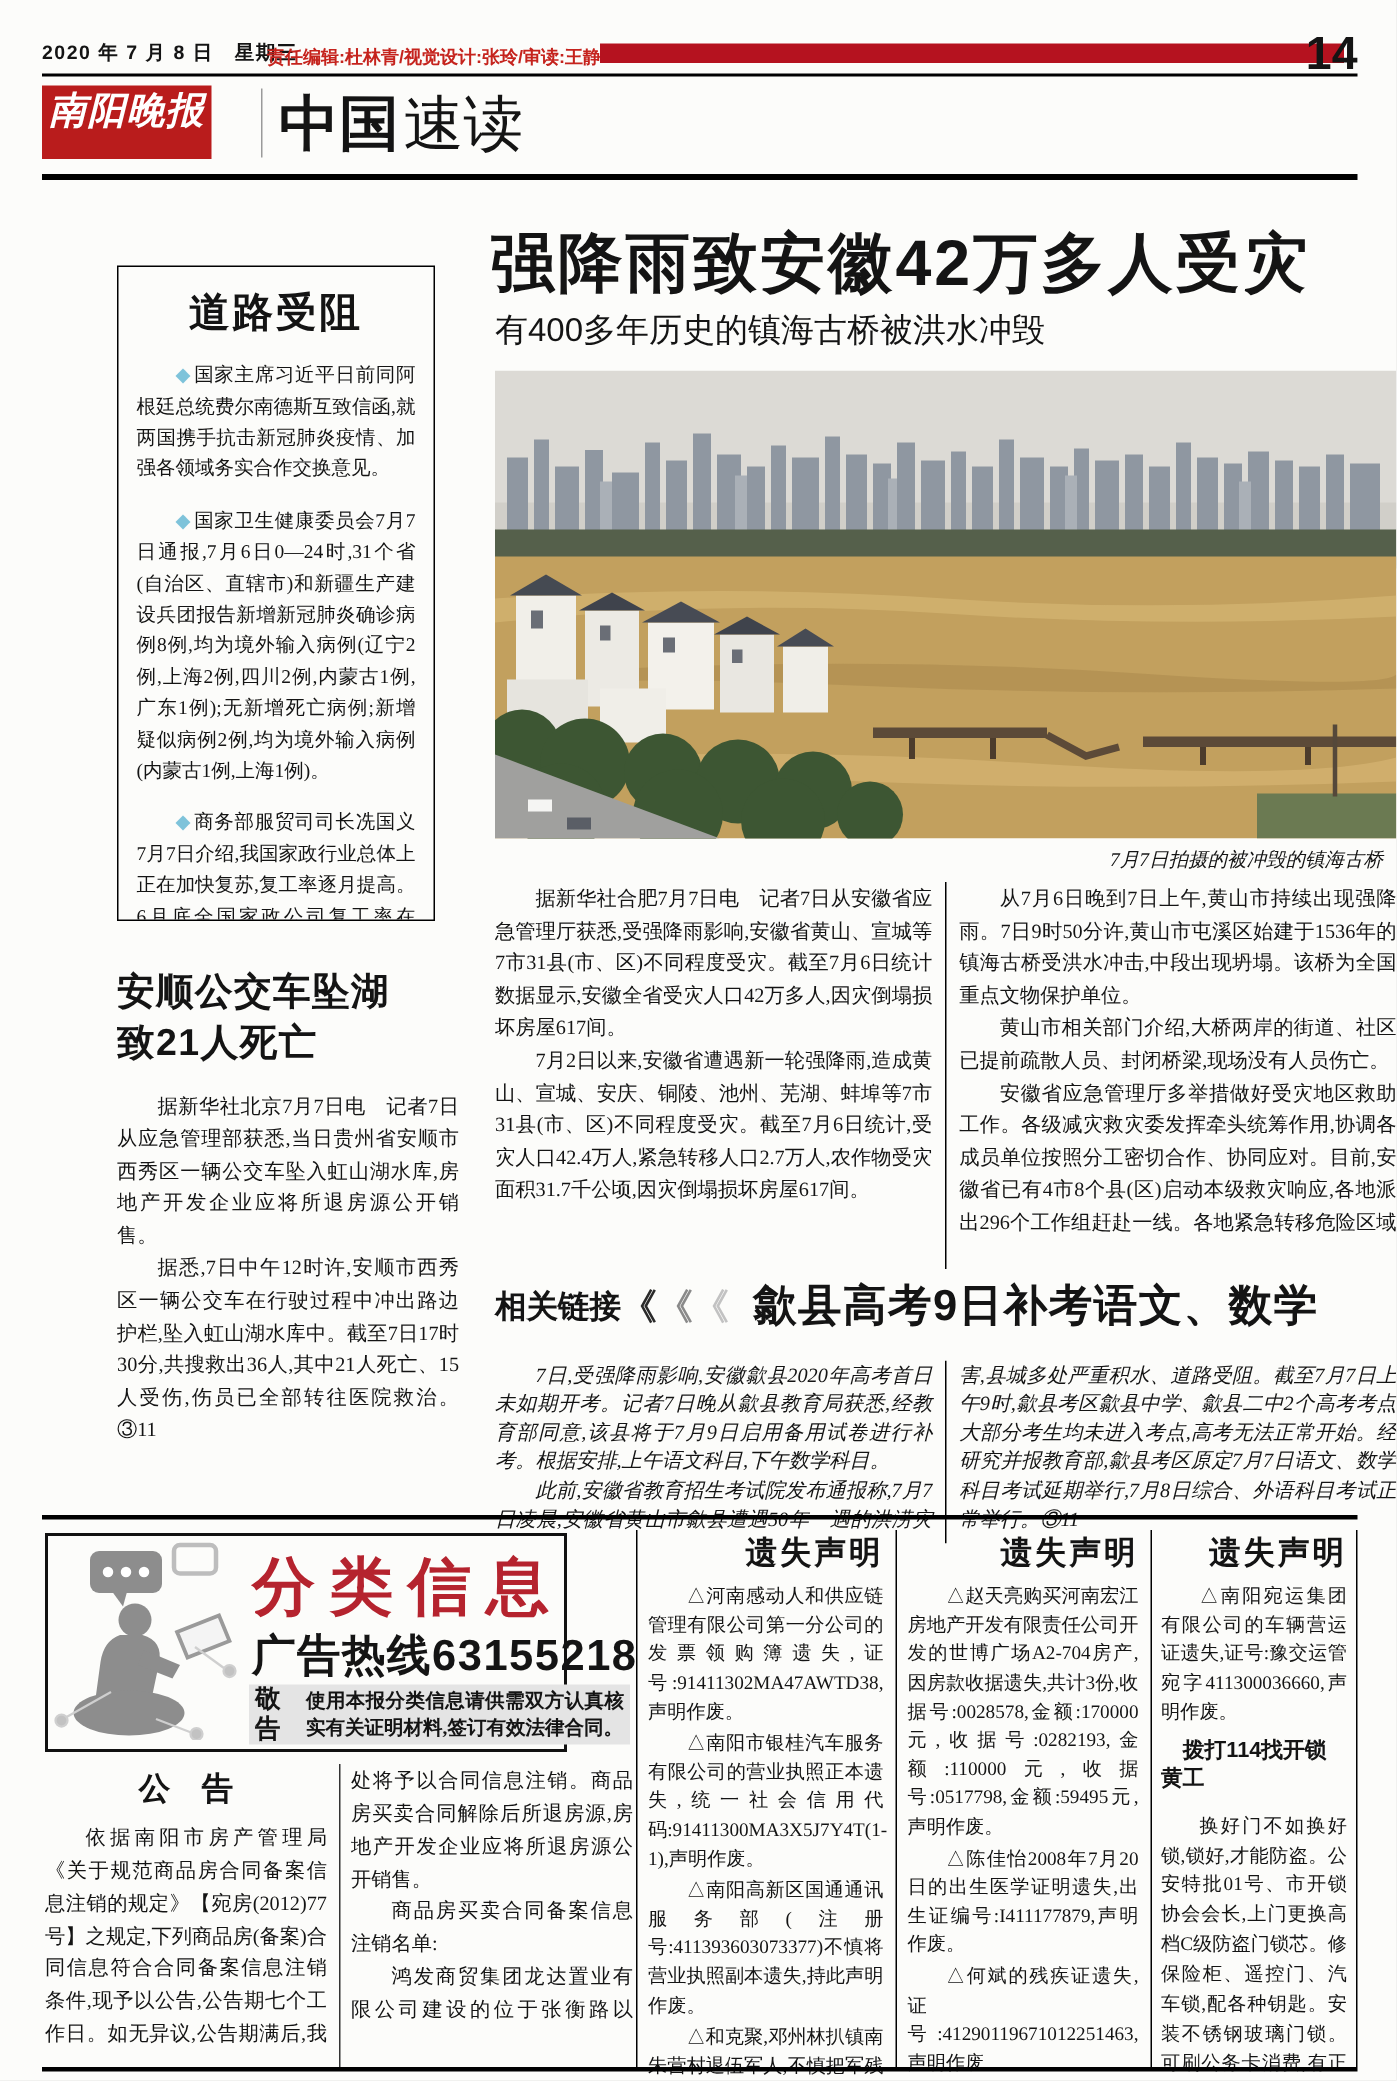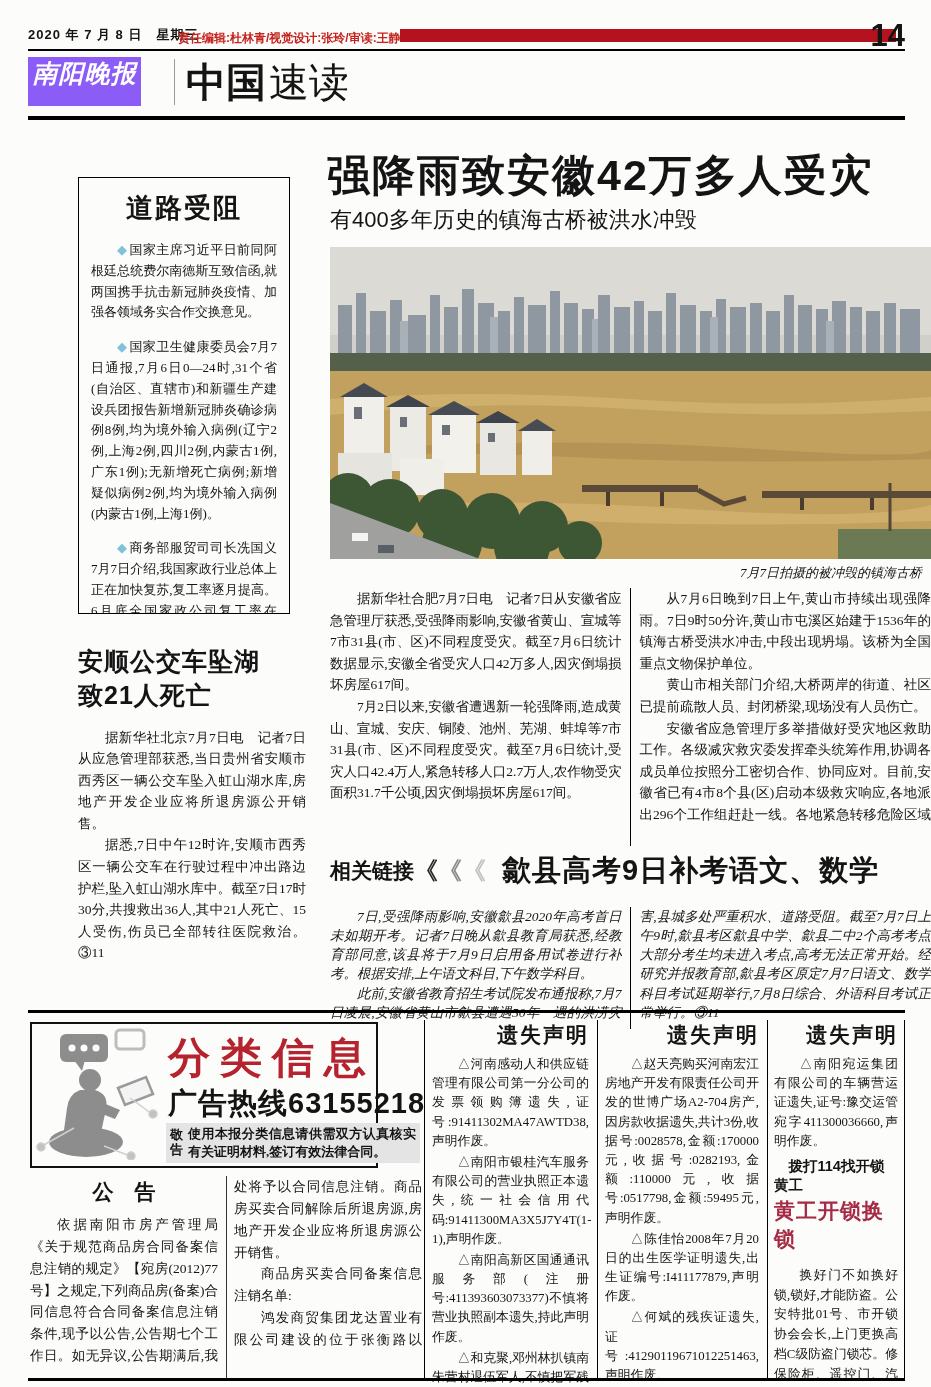--- a/index.html
+++ b/index.html
@@ -6,21 +6,21 @@
   .page{position:relative;width:931px;height:1387px;background:#fcfcfa;overflow:hidden;
         font-family:"Liberation Serif",serif;color:#141414;}
   
   .hdr{position:absolute;left:28px;top:26px;width:877px;height:24px;}
   .date-text{position:absolute;left:0;top:3;font:bold 13px "Liberation Sans",sans-serif;letter-spacing:1px;}
   .editors-text{position:absolute;left:150px;top:4. 5px;top:4px;color:#c5231d;font:bold 12px "Liberation Sans",sans-serif;}
   .hdr-bar{position:absolute;left:372px;top:3px;width:496px;height:13px;background:#b5121f;}
   .page-number{position:absolute;right:0;top:-8px;font:bold 31px "Liberation Sans",sans-serif;}
   .hdr-underline{position:absolute;left:28px;top:49px;width:877px;height:2px;background:#000;}
   .masthead{position:absolute;left:28px;top:57px;height:52px;}
-  .logo-box{position:absolute;left:0;top:0;width:113px;height:49px;background:#8b5cf6;
+  .logo-box{position:absolute;left:0;top:0;width:113px;height:49px;background:#b91c1c;
             color:#fff;text-align:center;line-height:49px;font:italic bold 25px "Liberation Serif",serif;letter-spacing:1px;}
   .masthead-divider{position:absolute;left:146px;top:2px;width:1px;height:46px;background:#9a9a9a;}
   .section-title{position:absolute;left:158px;top:-2px;white-space:nowrap;line-height:52px;}
   .section-bold{font:900 40px "Liberation Sans",sans-serif;}
   .section-light{font:400 40px "Liberation Sans",sans-serif;margin-left:3px;}
   .rule-top{position:absolute;left:28px;top:116px;width:877px;height:4px;background:#000;}
   
   .digest-box{position:absolute;left:78px;top:177px;width:212px;height:437px;border:1.5px solid #000;
               box-sizing:border-box;padding:10px 12px;overflow:hidden;}
   .digest-title{text-align:center;font:900 27px "Liberation Sans",sans-serif;margin:2px 0 14px;letter-spacing:2px;}
@@ -53,21 +53,21 @@
   
   .rule-mid{position:absolute;left:28px;top:1010px;width:877px;height:3px;background:#000;}
   .rule-bottom{position:absolute;left:28px;top:1378px;width:877px;height:3px;background:#000;}
   .classified{position:absolute;left:30px;top:1022px;width:348px;height:146px;border:2.5px solid #111;box-sizing:border-box;}
   .person-svg{position:absolute;left:2px;top:4px;width:128px;height:132px;}
   .classified-title{position:absolute;left:136px;top:6px;font:900 42px "Liberation Sans",sans-serif;
                     color:#b5232e;letter-spacing:10px;white-space:nowrap;}
   .classified-hotline{position:absolute;left:136px;top:60px;font:900 29px "Liberation Sans",sans-serif;letter-spacing:1px;white-space:nowrap;}
   .classified-notice{position:absolute;left:134px;top:99px;width:246px;height:38px;background:#e4e4e4;
                      display:flex;align-items:center;padding:1px 4px;}
-  .notice-label{font-weight:bold;font-size:13px;width:17px;word-break:break-all;line-height:1.15;margin-right:5px;}
+  .notice-label{font-weight:bold;font-size:17px;width:17px;word-break:break-all;line-height:1.15;margin-right:17px;}
   .notice-text{font-weight:bold;font-size:13px;line-height:1.4;text-align:justify;}
   .gonggao{position:absolute;left:30px;top:1176px;width:392px;height:202px;overflow:hidden;
            column-count:2;column-gap:16px;column-rule:1px solid #333;}
   .gonggao-title{text-align:center;font-weight:bold;font-size:21px;margin:2px 0 8px;}
   .gonggao p{font-size:13.5px;line-height:1.62;text-align:justify;text-indent:2em;margin:0;}
   .v-div{position:absolute;top:1020px;width:1px;height:358px;background:#000;}
   .lost-col{position:absolute;top:1021px;}
   .lost-title{text-align:right;font:bold 21px "Liberation Sans",sans-serif;letter-spacing:2px;margin-bottom:6px;}
   .lost-item{font-size:12.8px;line-height:1.5;text-align:justify;text-indent:2em;margin:0 0 2px;}
   .locksmith-lead{font:bold 14.5px "Liberation Sans",sans-serif;margin:6px 0 2px;text-indent:1em;}
@@ -291,19 +291,18 @@
     <p class="lost-item">△赵天亮购买河南宏江房地产开发有限责任公司开发的世博广场A2-704房产,因房款收据遗失,共计3份,收据号:0028578,金额:170000元,收据号:0282193,金额:110000元,收据号:0517798,金额:59495元,声明作废。</p>
     <p class="lost-item">△陈佳怡2008年7月20日的出生医学证明遗失,出生证编号:I411177879,声明作废。</p>
     <p class="lost-item">△何斌的残疾证遗失,证号:41290119671012251463,声明作废。</p>
 
   </div>
 
   <div class="lost-col" style="left:774px;width:124px">
     <div class="lost-title">遗失声明</div>
     <p class="lost-item">△南阳宛运集团有限公司的车辆营运证遗失,证号:豫交运管宛字411300036660,声明作废。</p>
     <div class="locksmith-lead">拨打114找开锁黄工</div>
-    <div class="locksmith-title">黄工开锁换锁</div>
     <p class="locksmith-body">换好门不如换好锁,锁好,才能防盗。公安特批01号、市开锁协会会长,上门更换高档C级防盗门锁芯。修保险柜、遥控门、汽车锁,配各种钥匙。安装不锈钢玻璃门锁。可刷公务卡消费,有正规发票。安装智能指纹防盗门锁。电话:63361110 66666665 13837769640 微信:13525177622</p>
   </div>
 
   <div class="rule-bottom"></div>
 
 </div>
 
 </body></html>

